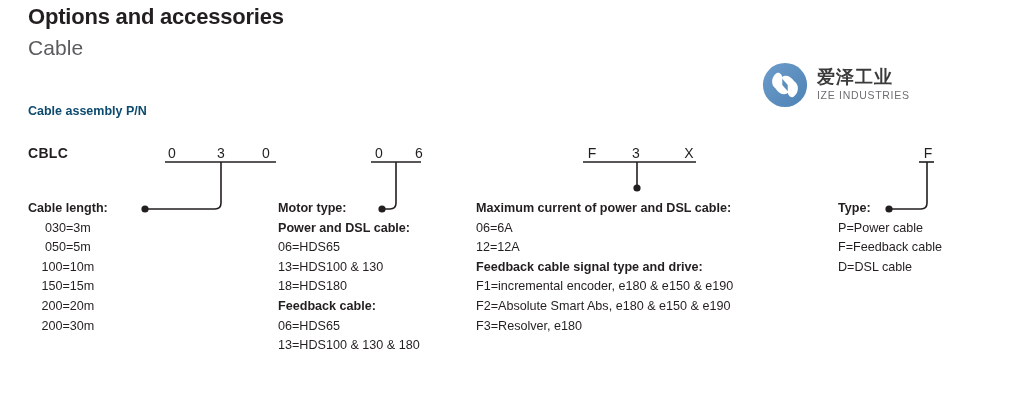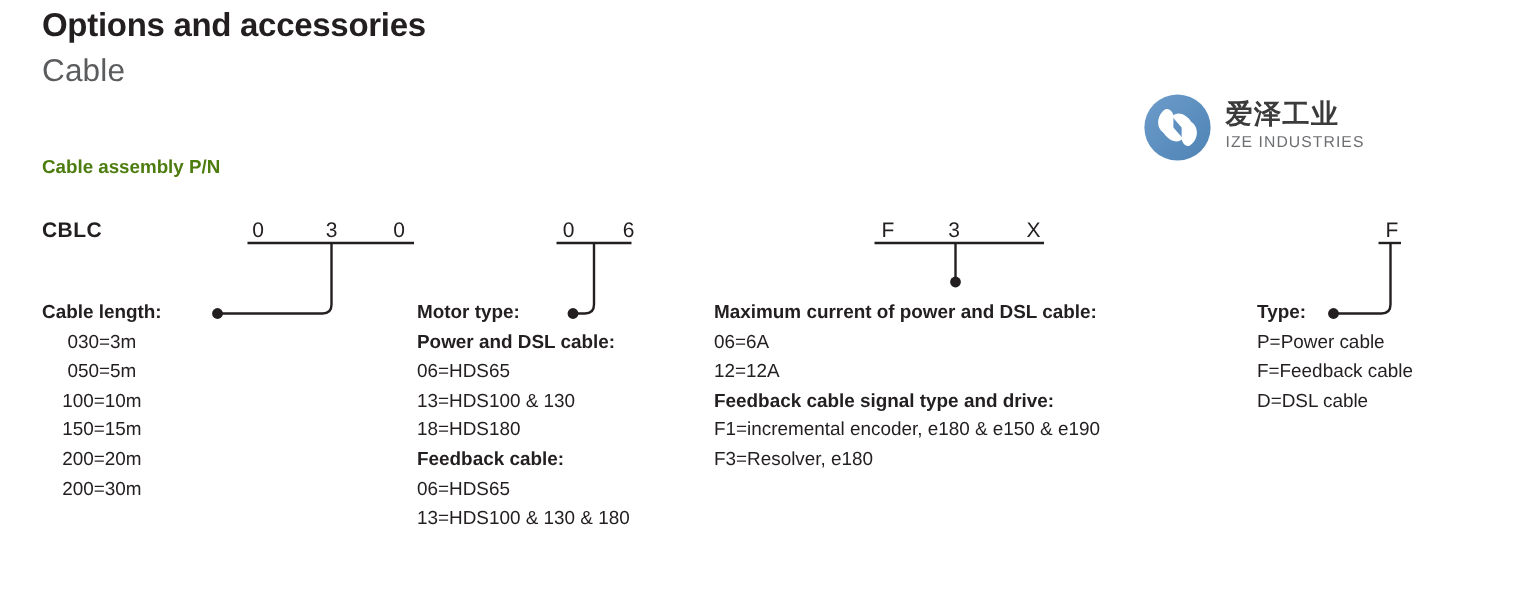--- a/index.html
+++ b/index.html
@@ -34,21 +34,21 @@
     font-weight: normal;
     color: #5b5c5e;
     letter-spacing: 0.1px;
   }
   .section-title {
     position: absolute;
     left: 28px;
     top: 104px;
     font-size: 12.5px;
     font-weight: bold;
-    color: #4d7c0f;
+    color: #0c4a6e;
   }
 
   
   .logo-wrap {
     position: absolute;
     left: 762px;
     top: 60px;
     width: 160px;
     height: 50px;
     display: flex;
@@ -214,20 +214,21 @@
     <div class="hdr">Feedback cable:</div>
     <div class="itm">06=HDS65</div>
     <div class="itm">13=HDS100 &amp; 130 &amp; 180</div>
   </div>
 <div class="col col-3">
     <div class="hdr">Maximum current of power and DSL cable:</div>
     <div class="itm">06=6A</div>
     <div class="itm">12=12A</div>
     <div class="hdr">Feedback cable signal type and drive:</div>
     <div class="itm">F1=incremental encoder, e180 &amp; e150 &amp; e190</div>
+    <div class="itm">F2=Absolute Smart Abs, e180 &amp; e150 &amp; e190</div>
     <div class="itm">F3=Resolver, e180</div>
   </div>
 <div class="col col-4">
     <div class="hdr">Type:</div>
     <div class="itm">P=Power cable</div>
     <div class="itm">F=Feedback cable</div>
     <div class="itm">D=DSL cable</div>
   </div>
 
 </body></html>

